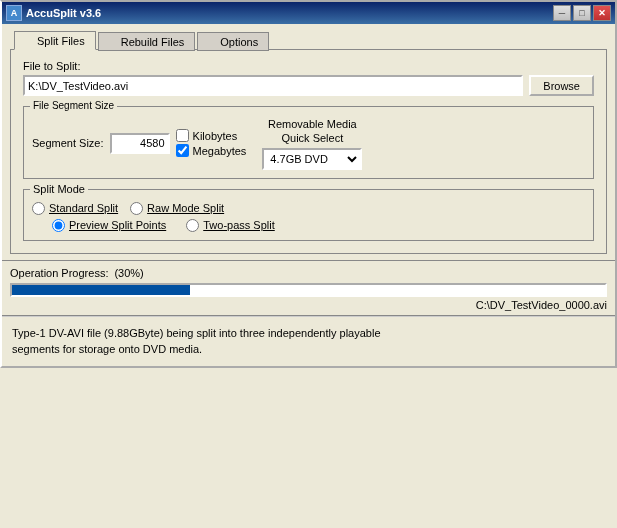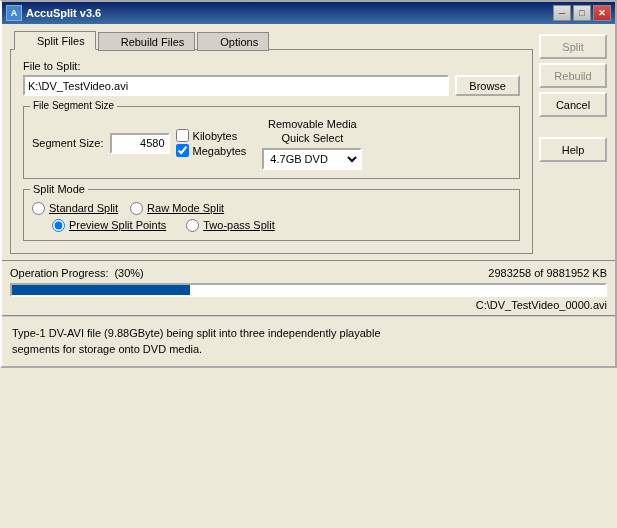--- a/index.html
+++ b/index.html
@@ -426,36 +426,29 @@
             <div class="radio-item">
               <input type="radio" name="splitmode2" style="">
               <span>Two-pass Split</span>
             </div>
           </div>
         </div>
 
       </div>
     </div>
 
-    <div class="right-panel">
-      <button class="action-btn" disabled="">Split</button>
-      <button class="action-btn" disabled="">Rebuild</button>
-      <button class="action-btn">Cancel</button>
-      <button class="action-btn help-btn">Help</button>
-    </div>
 
   </div>
 
   <div class="progress-area">
     <div class="progress-row">
       <div style="display:flex; align-items:flex-start;">
         <span class="progress-label">Operation Progress:</span>
         <span class="progress-pct">(30%)</span>
       </div>
-      <span class="progress-numbers">2983258  of  9881952 KB</span>
     </div>
     <div class="progress-bar-track">
       <div class="progress-bar-fill" style="width: 30%;"></div>
     </div>
     <div class="progress-filename">C:\DV_TestVideo_0000.avi</div>
   </div>
 
   <hr class="separator-line">
 
   <div class="description-area">

